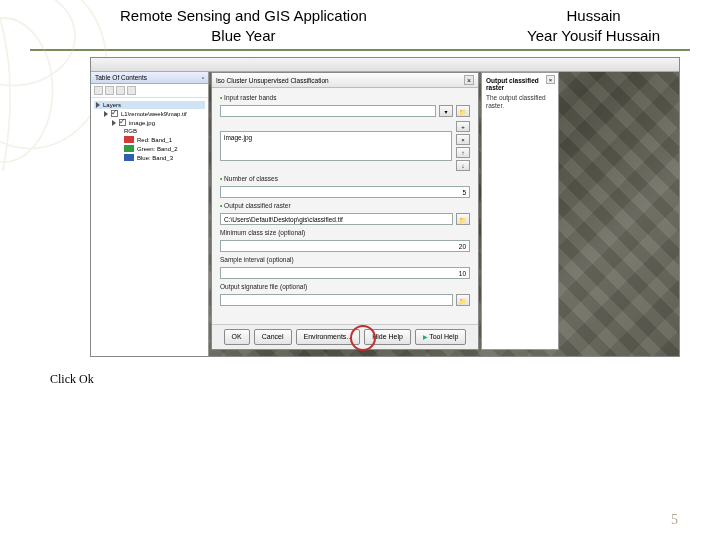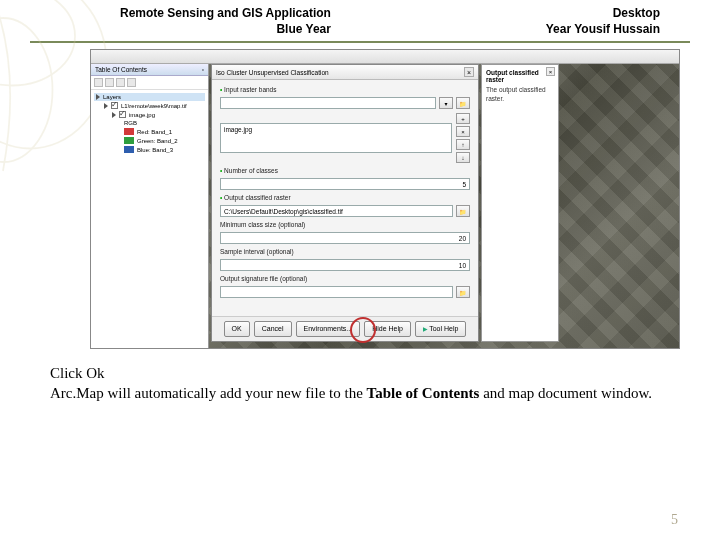--- a/index.html
+++ b/index.html
@@ -1,20 +1,20 @@
 <!DOCTYPE html>
 <html><head>
 <meta charset="utf-8">
 <style>
   * { box-sizing: border-box; margin: 0; padding: 0; }
   html, body { width: 720px; height: 540px; font-family: Arial, sans-serif; background: #fff; overflow: hidden; }
   .page { position: relative; width: 720px; height: 540px; background: #fff; }
   .bg-deco { position: absolute; left: -60px; top: -40px; width: 180px; height: 260px; opacity: 0.25; }
   .header { position: relative; display: flex; justify-content: space-between; padding: 6px 60px 4px 120px; }
-  .header-left, .header-right { text-align: right; font-size: 12px; font-weight: bold; line-height: 1.3; }
+  .header-left, .header-right { text-align: center; font-size: 15px; font-weight: normal; line-height: 1.3; }
   .hr { height: 2px; background: #7a8a5a; margin: 0 30px 6px 30px; }
   .screenshot { position: relative; margin: 0 40px 0 90px; height: 300px; background: #4a4a40; overflow: hidden; border: 1px solid #888; }
   .aerial { position: absolute; inset: 0; background:
     linear-gradient(135deg, #6b6b5e 0%, #5a5a4e 20%, #7a7a6e 40%, #4e4e42 60%, #6e6e62 80%, #5e5e52 100%); }
   .aerial::before { content:""; position:absolute; inset:0; background:
     repeating-linear-gradient(45deg, rgba(0,0,0,0.08) 0 12px, rgba(255,255,255,0.05) 12px 24px),
     repeating-linear-gradient(-45deg, rgba(0,0,0,0.06) 0 18px, rgba(255,255,255,0.04) 18px 36px); }
   .arcmap-bar { position: absolute; top: 0; left: 0; right: 0; height: 14px; background: linear-gradient(#f4f4f4,#e0e0e0); border-bottom: 1px solid #aaa; }
   .toc { position: absolute; top: 14px; left: 0; width: 118px; height: 286px; background: #fff; border-right: 1px solid #999; font-size: 6px; }
   .toc-title { background: linear-gradient(#eef,#cde); padding: 2px 4px; border-bottom: 1px solid #aac; font-size: 6.5px; display:flex; justify-content:space-between; align-items:center; }
@@ -41,21 +41,21 @@
   .listbox-controls { display:flex; flex-direction:column; gap:2px; }
   .listbox-controls .fld-btn { width:14px; height:11px; }
   .dlg-footer { border-top:1px solid #ccc; padding:4px 6px; display:flex; gap:4px; justify-content:center; align-items:center; background:#efefef; }
   .btn { height:16px; padding:0 7px; background:linear-gradient(#fdfdfd,#e4e4e4); border:1px solid #8a8a8a; border-radius:2px; font-size:7px; line-height:14px; }
   .btn.help::before { content:"▶ "; color:#2a7; font-size:6px; }
   .circle-ok { position:absolute; bottom:-2px; left:138px; width:26px; height:26px; border:2px solid #c03030; border-radius:50%; pointer-events:none; }
   .sidepanel { position:absolute; top:14px; left:390px; width:78px; height:278px; background:#fff; border:1px solid #999; font-size:6.5px; padding:4px; }
   .sidepanel .sp-title { font-weight:bold; margin-bottom:3px; }
   .sidepanel .sp-text { color:#333; line-height:1.3; }
   .sidepanel .x { position:absolute; top:2px; right:3px; width:9px; height:9px; border:1px solid #aaa; text-align:center; line-height:8px; font-size:6px; background:#eee; }
-  .body-text { margin: 14px 50px 0 50px; font-size: 15px; line-height: 1.35; font-family: "Times New Roman", serif; }
+  .body-text { margin: 14px 50px 0 50px; font-size: 12px; line-height: 1.35; font-family: "Times New Roman", serif; }
   .body-text .b { font-weight:bold; }
   .pagenum { position:absolute; bottom:12px; right:42px; font-size:14px; color:#b0a890; font-family:"Times New Roman", serif; }
 </style>
 </head>
 <body>
 
 <div class="page">
 
   <svg class="bg-deco" viewBox="0 0 200 260">
     <g fill="none" stroke="#d7cfa8" stroke-width="2">
@@ -66,21 +66,21 @@
       <path d="M60,30 Q90,110 70,220"></path>
     </g>
   </svg>
 
   <div class="header">
     <div class="header-left">
       <div>Remote Sensing and GIS Application</div>
       <div>Blue Year</div>
     </div>
     <div class="header-right">
-      <div>Desktop</div>
+      <div>Hussain</div>
       <div>Year Yousif Hussain</div>
     </div>
   </div>
   <div class="hr"></div>
 
   <div class="screenshot">
     <div class="aerial"></div>
     <div class="arcmap-bar"></div>
 
     <div class="toc">
@@ -185,19 +185,16 @@
 
     <div class="sidepanel">
       <div class="x">×</div>
       <div class="sp-title">Output classified raster</div>
       <div class="sp-text">The output classified raster.</div>
     </div>
   </div>
 
   <div class="body-text">
     <div>Click Ok</div>
-    <div>
-      <span>Arc.Map will automatically add your new file to the </span><span class="b">Table of Contents</span><span> and map document window.</span>
-    </div>
   </div>
 
   <div class="pagenum">5</div>
 </div>
 
 </body></html>

